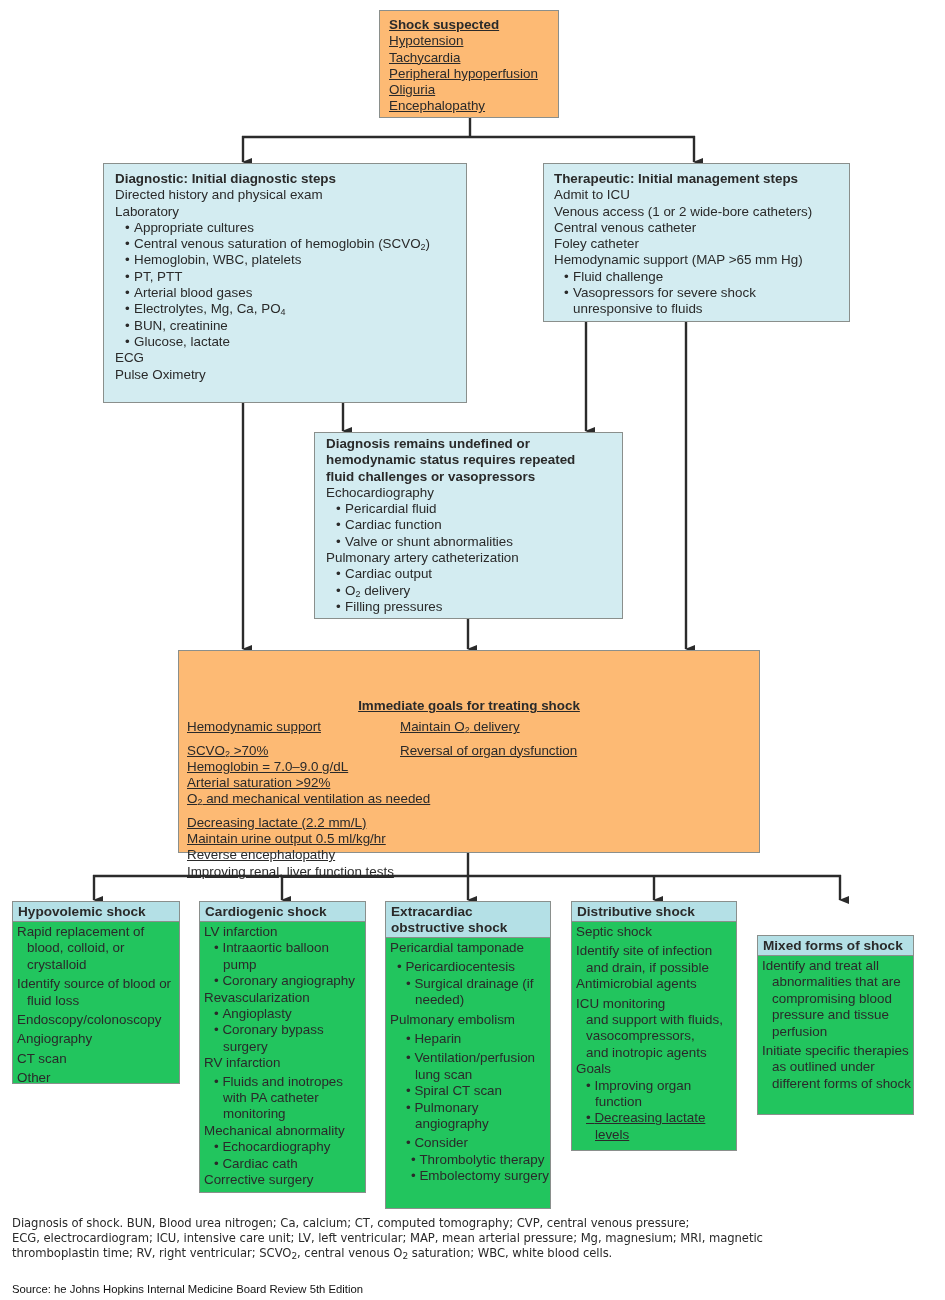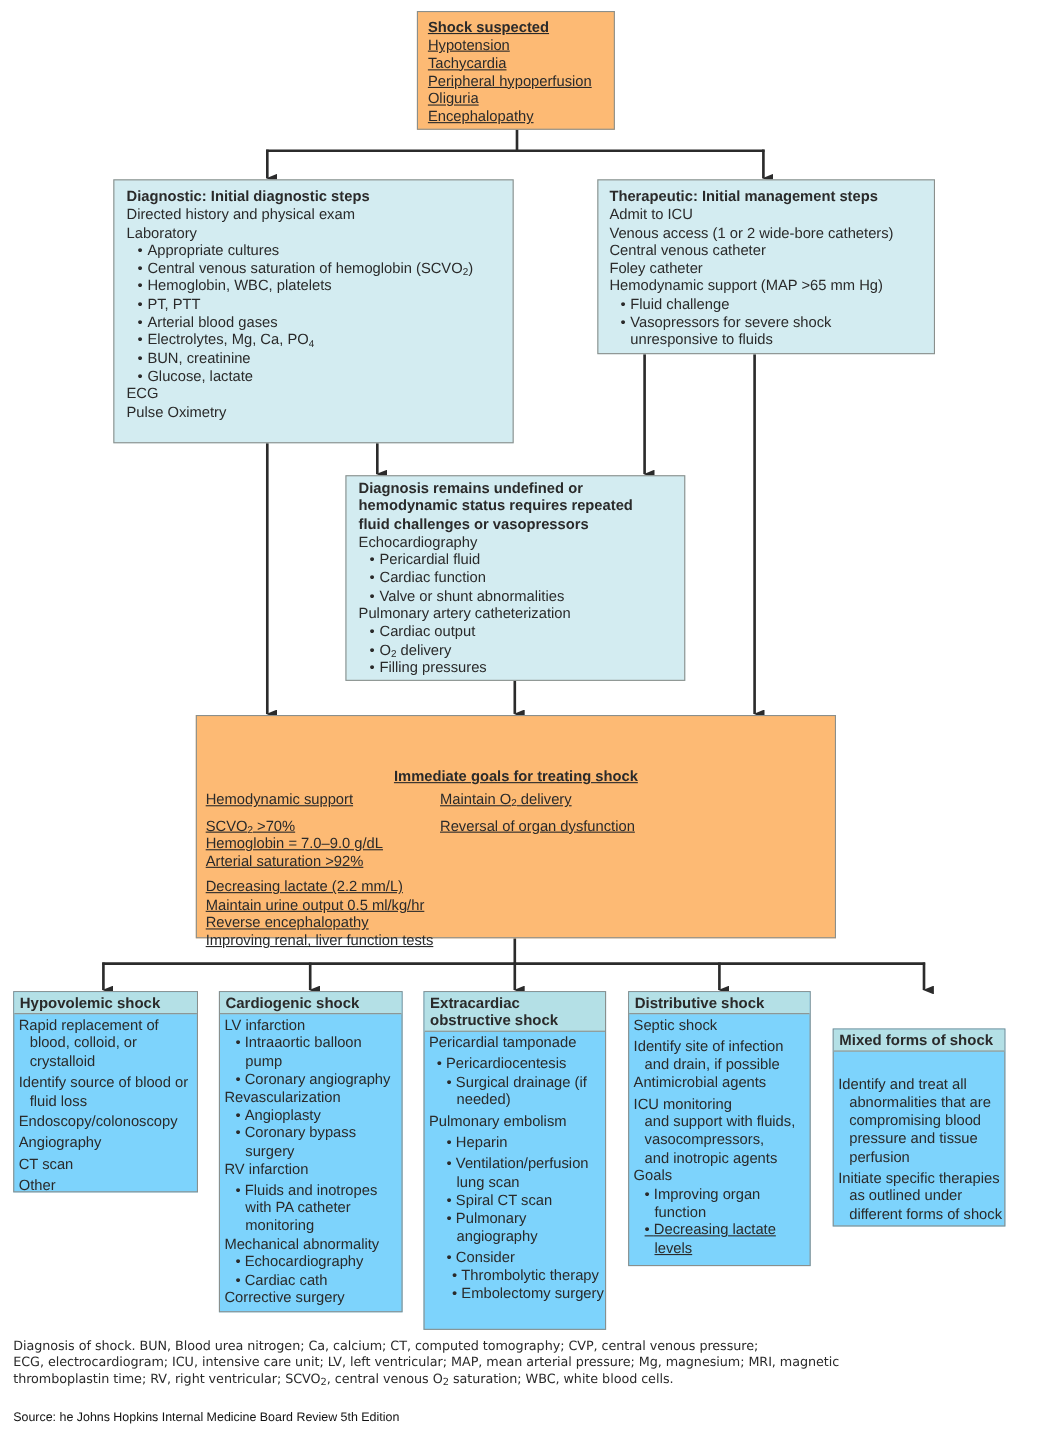--- a/index.html
+++ b/index.html
@@ -2,21 +2,21 @@
 <html><head>
 <meta charset="utf-8">
 <style>
   html, body { margin: 0; padding: 0; background: #ffffff; }
   body { width: 945px; height: 1300px; position: relative; overflow: hidden;
          font-family: "Liberation Sans", sans-serif; color: #2a2a2a; }
   .box { position: absolute; box-sizing: border-box; border: 1.5px solid #8a8f8c;
          font-size: 13.4px; line-height: 16.3px; }
   .dark { background: #fdba74; text-decoration: underline; }
   .light { background: #d3ecf1; }
-  .pale { background: #7dd3fc; }
+  .pale { background: #22c55e; }
   .title { font-weight: bold; }
   .pad { padding: 4px 8px 2px 9px; }
   .line { white-space: nowrap; }
   .b1 { padding-left: 10px; }
   .b1::before { content: "\2022"; display: inline-block; width: 9px; }
   .hang { padding-left: 10px; text-indent: -10px; }
   .hangb { padding-left: 19px; text-indent: -9px; }
   .hangb2 { padding-left: 25px; text-indent: -9px; }
   .gap { margin-top: 3px; }
   sub { font-size: 9px; line-height: 0; vertical-align: -2px; }
@@ -121,20 +121,21 @@
 
 <div class="box dark" style="left:178px; top:650px; width:582px; height:203px; padding-top:0;">
   <div class="goals-title">Immediate goals for treating shock</div>
   <div class="goals-grid">
     <div class="line">Hemodynamic support</div>
     <div class="line"><span>Maintain O</span><sub>2</sub><span> delivery</span></div>
     <div>
       <div class="line"><span>SCVO</span><sub>2</sub><span> &gt;70%</span></div>
       <div class="line">Hemoglobin = 7.0–9.0 g/dL</div>
       <div class="line">Arterial saturation &gt;92%</div>
+      <div class="line"><span>O</span><sub>2</sub><span> and mechanical ventilation as needed</span></div>
     </div>
     <div class="line">Reversal of organ dysfunction</div>
     <div>
       <div class="line">Decreasing lactate (2.2 mm/L)</div>
       <div class="line">Maintain urine output 0.5 ml/kg/hr</div>
       <div class="line">Reverse encephalopathy</div>
       <div class="line">Improving renal, liver function tests</div>
     </div>
   </div>
 </div>
@@ -200,21 +201,21 @@
     <div class="line" style="padding-left:10px;">vasocompressors,</div>
     <div class="line" style="padding-left:10px;">and inotropic agents</div>
     <div class="line">Goals</div>
     <div class="hangb" style="padding-left:19px;"><span>•&nbsp;</span><span>Improving organ function</span></div>
     <div class="hangb" style="padding-left:19px;text-decoration:underline;"><span>•&nbsp;</span><span>Decreasing lactate levels</span></div>
   </div>
 </div>
 
 <div class="box pale" style="left:757px; top:935px; width:157px; height:180px;">
   <div class="bhead line">Mixed forms of shock</div>
-  <div class="bbody" style="padding-right:0;margin-top:20px;">
+  <div class="bbody" style="padding-right:0;">
     <div style="padding-left:10px; text-indent:-10px;">Identify and treat all abnormalities that are compromising blood pressure and tissue perfusion</div>
     <div class="gap" style="padding-left:10px; text-indent:-10px;">Initiate specific therapies as outlined under different forms of shock</div>
   </div>
 </div>
 
 <div class="caption">
   <div class="line">Diagnosis of shock. BUN, Blood urea nitrogen; Ca, calcium; CT, computed tomography; CVP, central venous pressure;</div>
   <div class="line">ECG, electrocardiogram; ICU, intensive care unit; LV, left ventricular; MAP, mean arterial pressure; Mg, magnesium; MRI, magnetic</div>
   <div class="line"><span>thromboplastin time; RV, right ventricular; SCVO</span><sub>2</sub><span>, central venous O</span><sub>2</sub><span> saturation; WBC, white blood cells.</span></div>
 </div>

